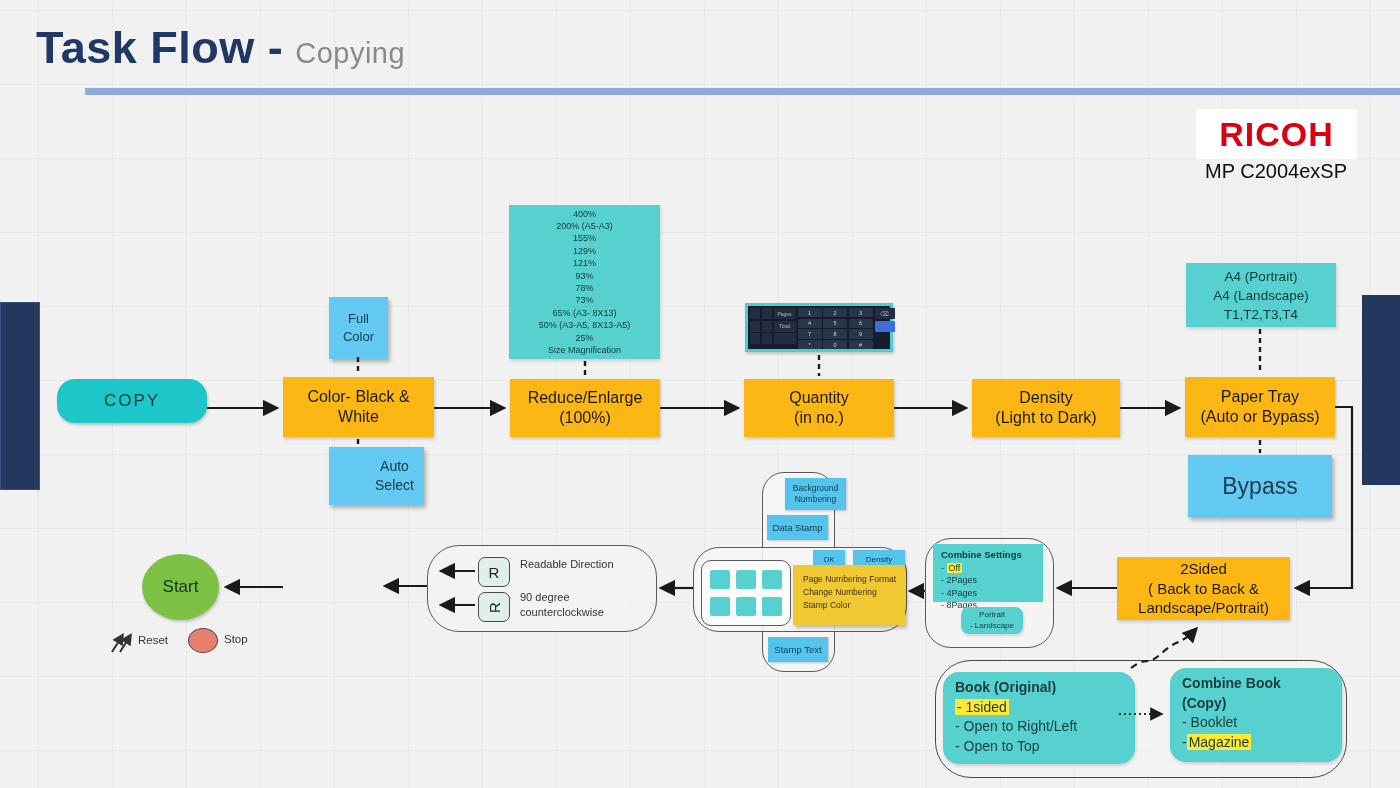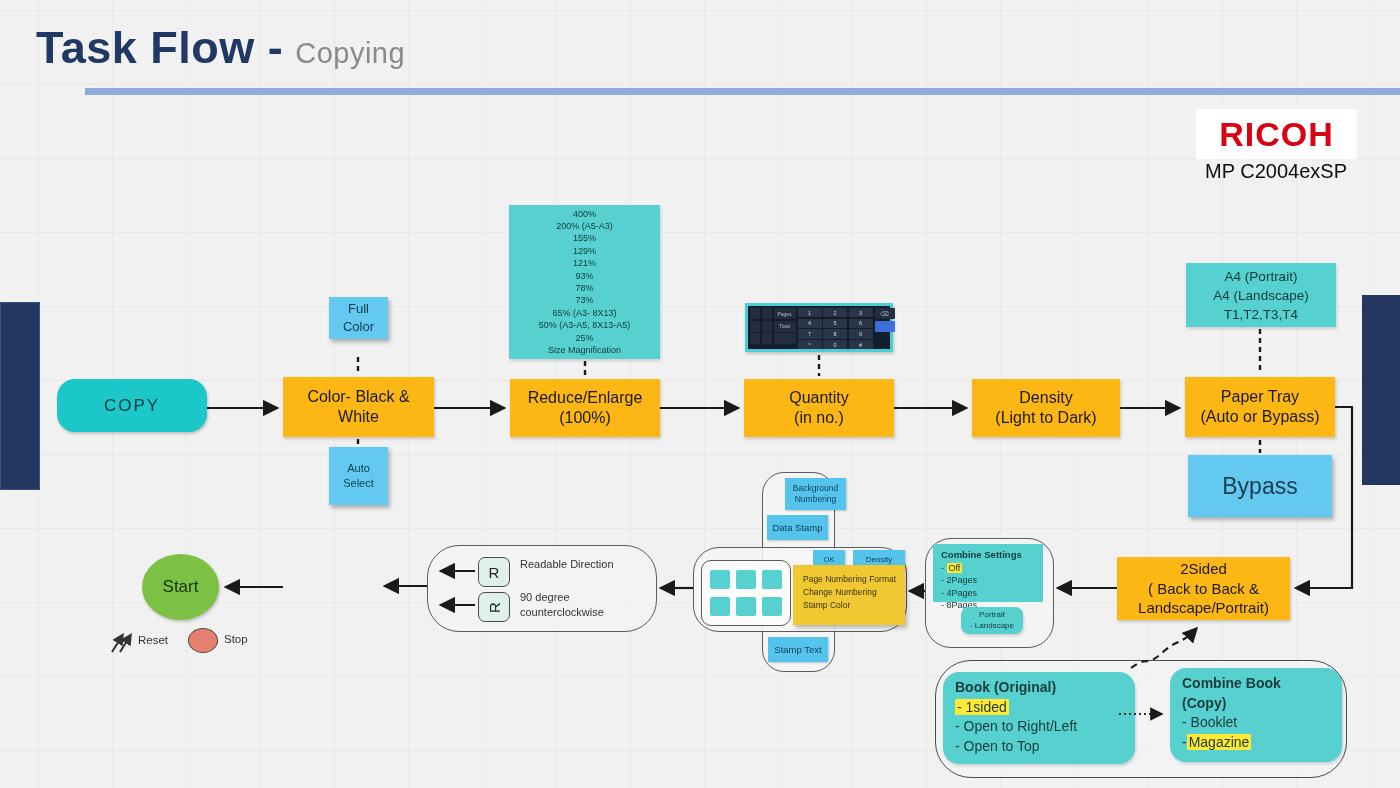--- a/index.html
+++ b/index.html
@@ -30,29 +30,29 @@
   .bar-left{left:0;top:302px;width:38px;height:186px;background:#24375F;border:1px solid #3a4f7d;}
   .bar-right{left:1362px;top:295px;width:38px;height:190px;background:#24375F;}
 
   
   .orange{background:#FDB714;box-shadow:1px 2px 3px rgba(0,0,0,0.18);}
   .tealbtn{background:#1CC7C9;border-radius:18px;box-shadow:1px 2px 3px rgba(0,0,0,0.2);}
   .tealsoft{background:#57D0D0;box-shadow:1px 2px 3px rgba(0,0,0,0.15);}
   .sky{background:#63C9F1;box-shadow:2px 3px 4px rgba(0,0,0,0.28);}
   .hl{background:#FFE933;padding:0 2px;}
 
-  .copy{left:57px;top:379px;width:150px;height:53px;font-size:17px;letter-spacing:2px;color:#073a3a;font-weight:500;}
+  .copy{left:57px;top:379px;width:150px;height:44px;font-size:17px;letter-spacing:2px;color:#073a3a;font-weight:500;}
   .n-color{left:283px;top:377px;width:151px;height:60px;font-size:16px;line-height:1.25;}
   .n-reduce{left:510px;top:379px;width:150px;height:58px;font-size:16px;line-height:1.25;}
   .n-qty{left:744px;top:379px;width:150px;height:58px;font-size:16px;line-height:1.25;}
   .n-density{left:972px;top:379px;width:148px;height:58px;font-size:16px;line-height:1.25;}
   .n-tray{left:1185px;top:377px;width:150px;height:60px;font-size:16px;line-height:1.25;}
 
-  .full-color{left:329px;top:297px;width:59px;height:42px;font-size:13px;line-height:1.35;color:#14404f;}
-  .auto-select{left:329px;top:447px;width:59px;height:58px;font-size:11px;line-height:1.35;color:#14404f;}
+  .full-color{left:329px;top:297px;width:59px;height:62px;font-size:13px;line-height:1.35;color:#14404f;}
+  .auto-select{left:329px;top:447px;width:59px;height:58px;font-size:14px;line-height:1.35;color:#14404f;padding-left:36px;}
   .bypass{left:1188px;top:455px;width:144px;height:62px;font-size:23px;color:#1d3d4d;}
 
   .pct-box{left:509px;top:205px;width:151px;height:154px;font-size:9px;line-height:12.4px;color:#123a3a;}
   .a4-box{left:1186px;top:263px;width:150px;height:64px;font-size:13.5px;line-height:19px;color:#123a3a;font-weight:500;}
 
   
   .keypad{left:745px;top:303px;width:148px;height:49px;background:#49CED6;padding:3px;box-sizing:border-box;box-shadow:1px 2px 3px rgba(0,0,0,0.2);}
   .kp-inner{width:100%;height:100%;background:#141D2B;display:flex;gap:2px;padding:2px;box-sizing:border-box;}
   .kp-mini{display:grid;grid-template-columns:10px 10px;grid-auto-rows:11px;gap:1.5px;}
   .kp-mini div{background:#232D3F;border-radius:1px;}

